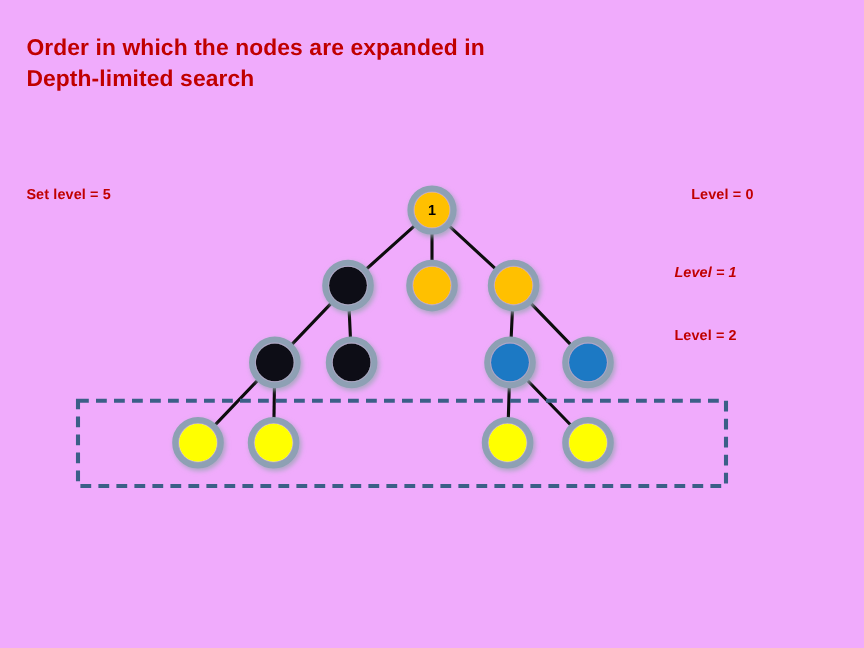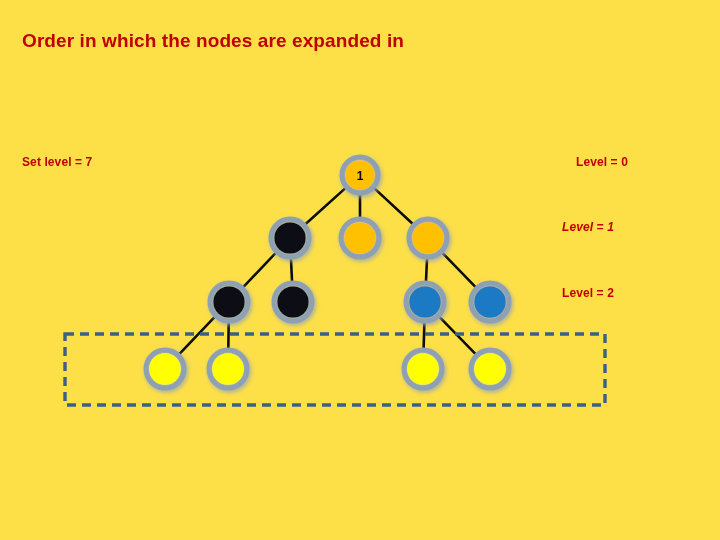--- a/index.html
+++ b/index.html
@@ -4,21 +4,21 @@
 <style>
   html, body {
     margin: 0;
     padding: 0;
     background: #ffffff;
   }
   #slide {
     position: relative;
     width: 720px;
     height: 540px;
-    background: #fde047;
+    background: #f0abfc;
     overflow: hidden;
     font-family: "Liberation Sans", sans-serif;
   }
   .title {
     position: absolute;
     left: 22px;
     top: 28px;
     width: 560px;
     color: #C00000;
     font-size: 19px;
@@ -30,21 +30,21 @@
     position: absolute;
     color: #C00000;
     font-size: 12px;
     font-weight: bold;
     white-space: nowrap;
     letter-spacing: 0.1px;
   }
   #set-level-label { left: 22px; top: 155px; }
   #level0-label { left: 576px; top: 155px; }
   #level1-label { left: 562px; top: 220px; font-style: italic; }
-  #level2-label { left: 562px; top: 286px; }
+  #level2-label { left: 562px; top: 272px; }
 
   svg.graph {
     position: absolute;
     left: 0;
     top: 0;
     width: 720px;
     height: 540px;
   }
   .edge {
     stroke: #0d0d0d;
@@ -73,23 +73,24 @@
     stroke-dasharray: 9 6;
   }
 </style>
 </head>
 <body>
 
 <div id="slide">
 
   <div class="title">
     <div>Order in which the nodes are expanded in</div>
+    <div>Depth-limited search</div>
   </div>
 
-  <div class="side-label" id="set-level-label">Set level = 7</div>
+  <div class="side-label" id="set-level-label">Set level = 5</div>
   <div class="side-label" id="level0-label">Level = 0</div>
   <div class="side-label" id="level1-label">Level = 1</div>
   <div class="side-label" id="level2-label">Level = 2</div>
 
   <svg class="graph" viewBox="0 0 720 540">
     <defs>
       <filter id="nodeShadow" x="-60%" y="-60%" width="220%" height="220%">
         <feDropShadow dx="1.5" dy="2" stdDeviation="2.2" flood-color="#9aa6b4" flood-opacity="0.85"></feDropShadow>
       </filter>
     </defs>

